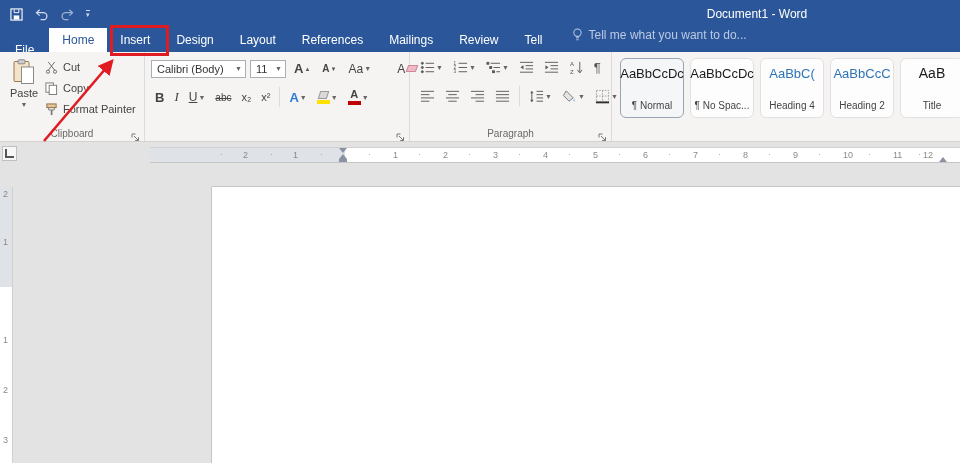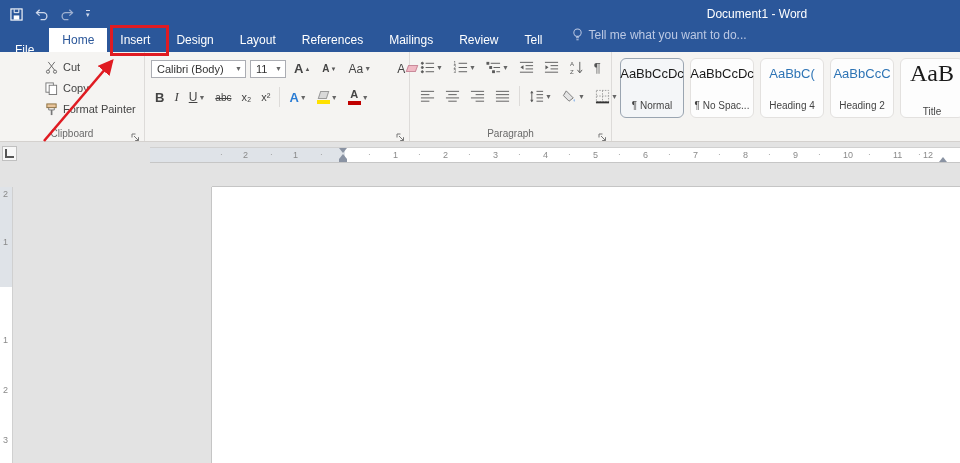--- a/index.html
+++ b/index.html
@@ -55,21 +55,21 @@
   .par-row1{position:absolute;left:6px;top:6px;display:flex;align-items:center;gap:2px;}
   .par-row2{position:absolute;left:6px;top:34px;display:flex;align-items:center;gap:2px;}
   .pil{font-size:13px;color:#555;line-height:1;}
   
   .g-styles{left:612px;width:348px;border-right:none;}
   .styles-row{position:absolute;left:8px;top:6px;display:flex;gap:6px;}
   .style-item{width:64px;height:60px;background:#fdfdfd;border:1px solid #e3e1df;border-radius:6px;display:flex;flex-direction:column;align-items:center;justify-content:center;gap:6px;box-sizing:border-box;}
   .style-item.selected{border:1px solid #9aa5b1;background:#f4f6f8;}
   .sprev{font-size:13px;color:#1a1a1a;white-space:nowrap;}
   .sprev.heading{color:var(--heading-blue,#2e74b5);}
-  .sprev.title{font-size:24px;font-family:Liberation Serif, serif;}
+  .sprev.title{font-size:14px;}
   .sname{font-size:10px;color:#444;white-space:nowrap;margin-top:13px;}
   
   .tabsel{position:absolute;left:2px;top:146px;width:15px;height:15px;background:#f7f7f7;border:1px solid #c0c0c0;box-sizing:border-box;display:flex;align-items:center;justify-content:center;}
   .tabsel-l{width:7px;height:7px;border-left:2px solid #555;border-bottom:2px solid #555;}
   .hruler{position:absolute;left:150px;top:147px;width:810px;height:14px;background:#fff;border-top:1px solid #d0d0d0;border-bottom:1px solid #c6c6c6;box-sizing:content-box;}
   .hruler .marginzone{position:absolute;left:0;top:0;width:195px;height:100%;background:#dfe3e8;}
   .rmark{position:absolute;top:1px;font-size:9px;color:#8a8a8a;line-height:12px;}
   .rdot{position:absolute;top:1px;font-size:8px;color:#9a9a9a;line-height:12px;}
   .ind-top{position:absolute;left:189px;top:0;width:0;height:0;border-left:4px solid transparent;border-right:4px solid transparent;border-top:5px solid #8a93a3;}
   .ind-bot{position:absolute;left:189px;bottom:3px;width:0;height:0;border-left:4px solid transparent;border-right:4px solid transparent;border-bottom:5px solid #8a93a3;}
@@ -131,20 +131,29 @@
           <circle cx="6" cy="5" r="4" fill="none" stroke="#bcc9e4" stroke-width="1.1"></circle>
           <path d="M4.4 10.6 h3.2 M4.8 12.6 h2.4" stroke="#bcc9e4" stroke-width="1.1"></path>
         </svg>
       <span>Tell me what you want to do...</span>
     </div>
   </div>
 
   <div class="ribbon">
 
     <div class="group g-clip">
+      <div class="paste-btn">
+        <svg width="22" height="26" viewBox="0 0 22 26">
+            <rect x="1" y="2.5" width="15" height="20" rx="1" fill="#f3e3c8" stroke="#9a7b4f"></rect>
+            <rect x="5" y="0.8" width="7" height="4" rx="1" fill="#cfcfcf" stroke="#8a8a8a"></rect>
+            <rect x="8.5" y="8" width="12" height="16.5" fill="#fff" stroke="#8a8a8a"></rect>
+          </svg>
+        <span class="rlabel">Paste</span>
+        <span class="caret">▼</span>
+      </div>
       <div class="clip-rows">
         <div class="clip-row">
           <svg width="13" height="13" viewBox="0 0 14 14">
               <path d="M3.5 1 L10.5 10 M10.5 1 L3.5 10" stroke="#666" fill="none"></path>
               <circle cx="3.2" cy="11.5" r="1.7" fill="none" stroke="#666"></circle>
               <circle cx="10.8" cy="11.5" r="1.7" fill="none" stroke="#666"></circle>
             </svg>
           <span class="rlabel">Cut</span>
         </div>
         <div class="clip-row">

